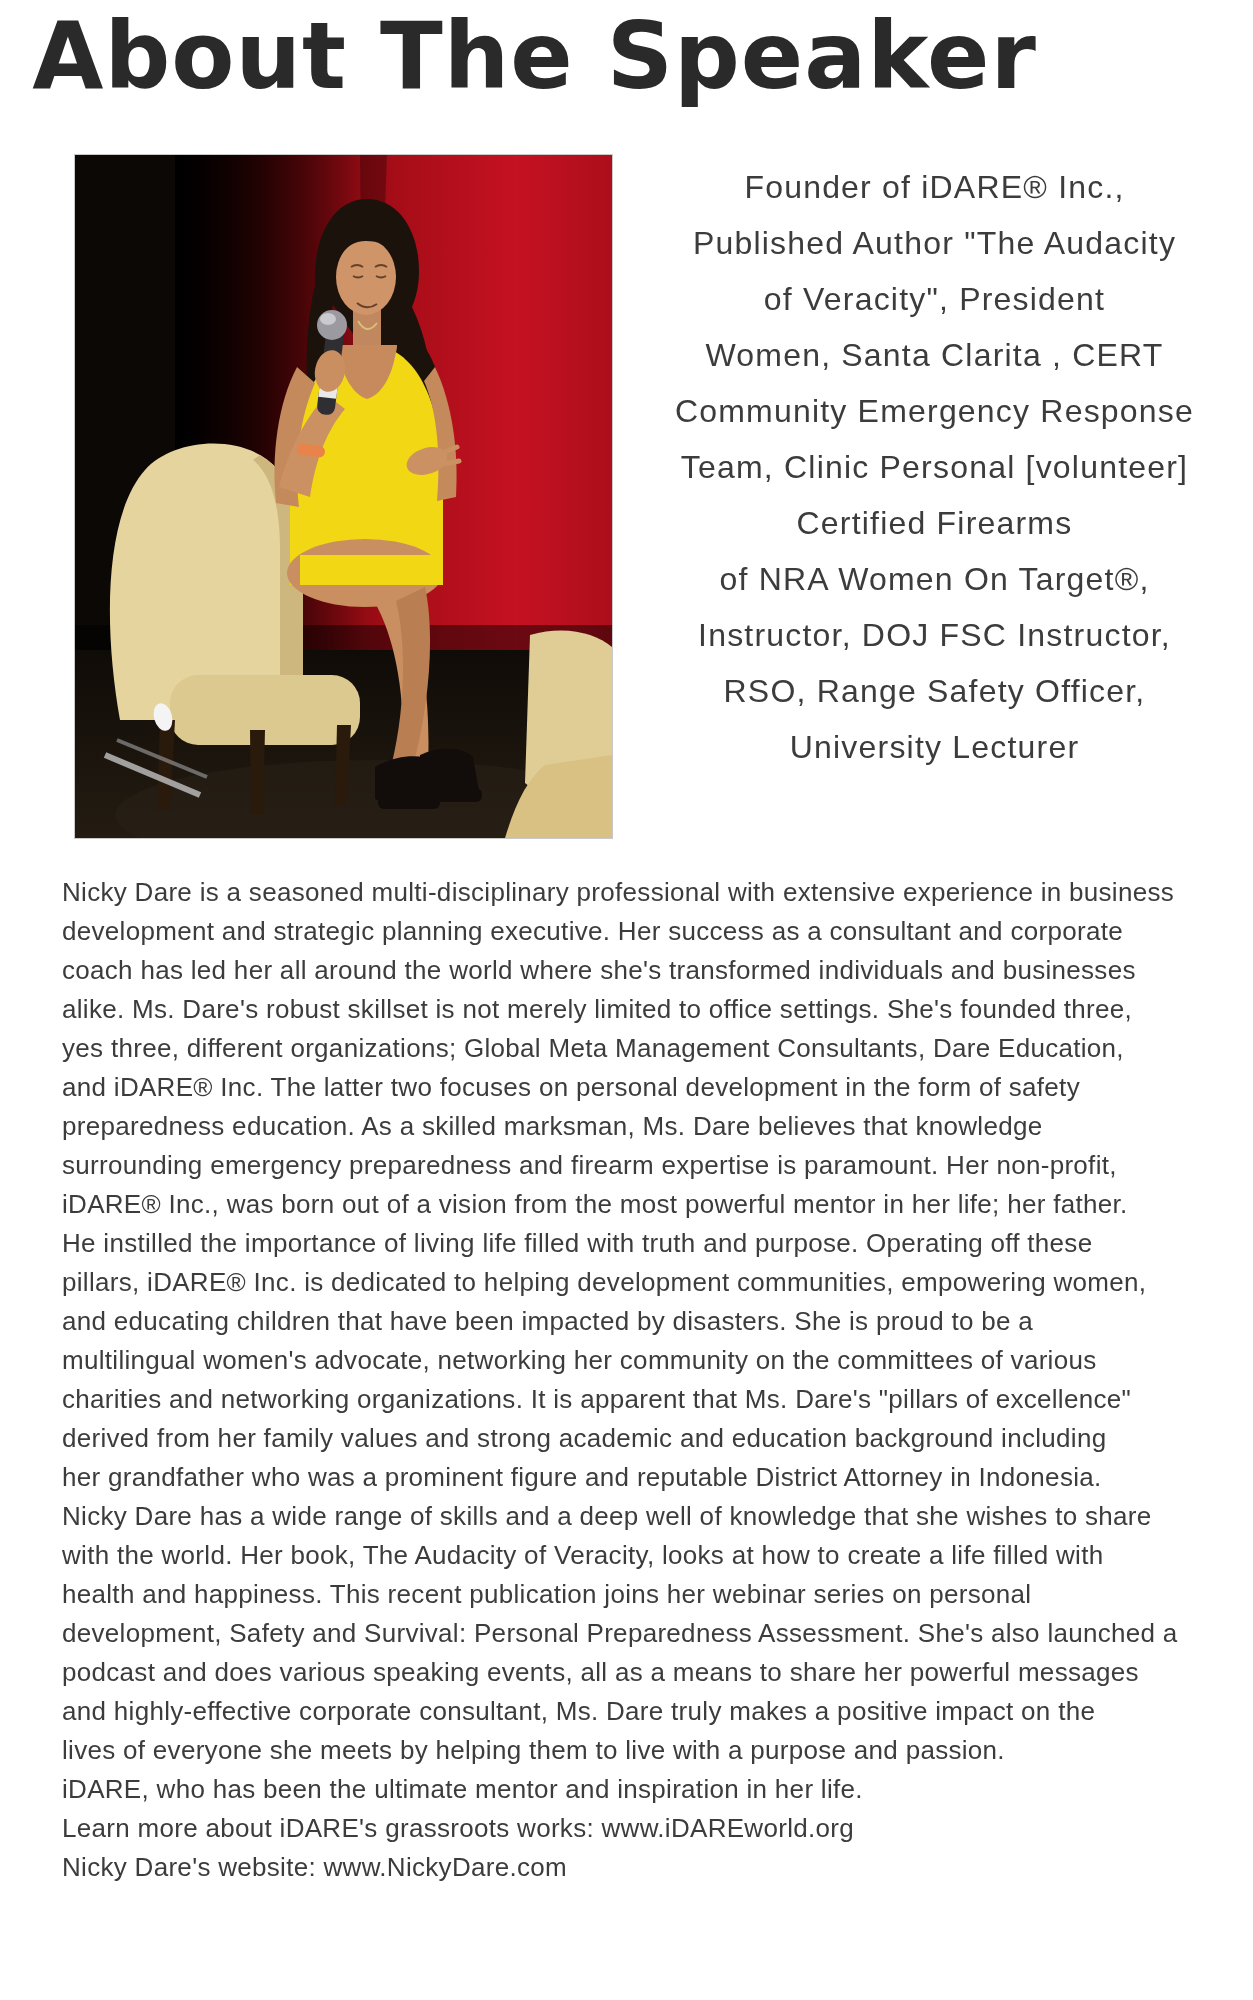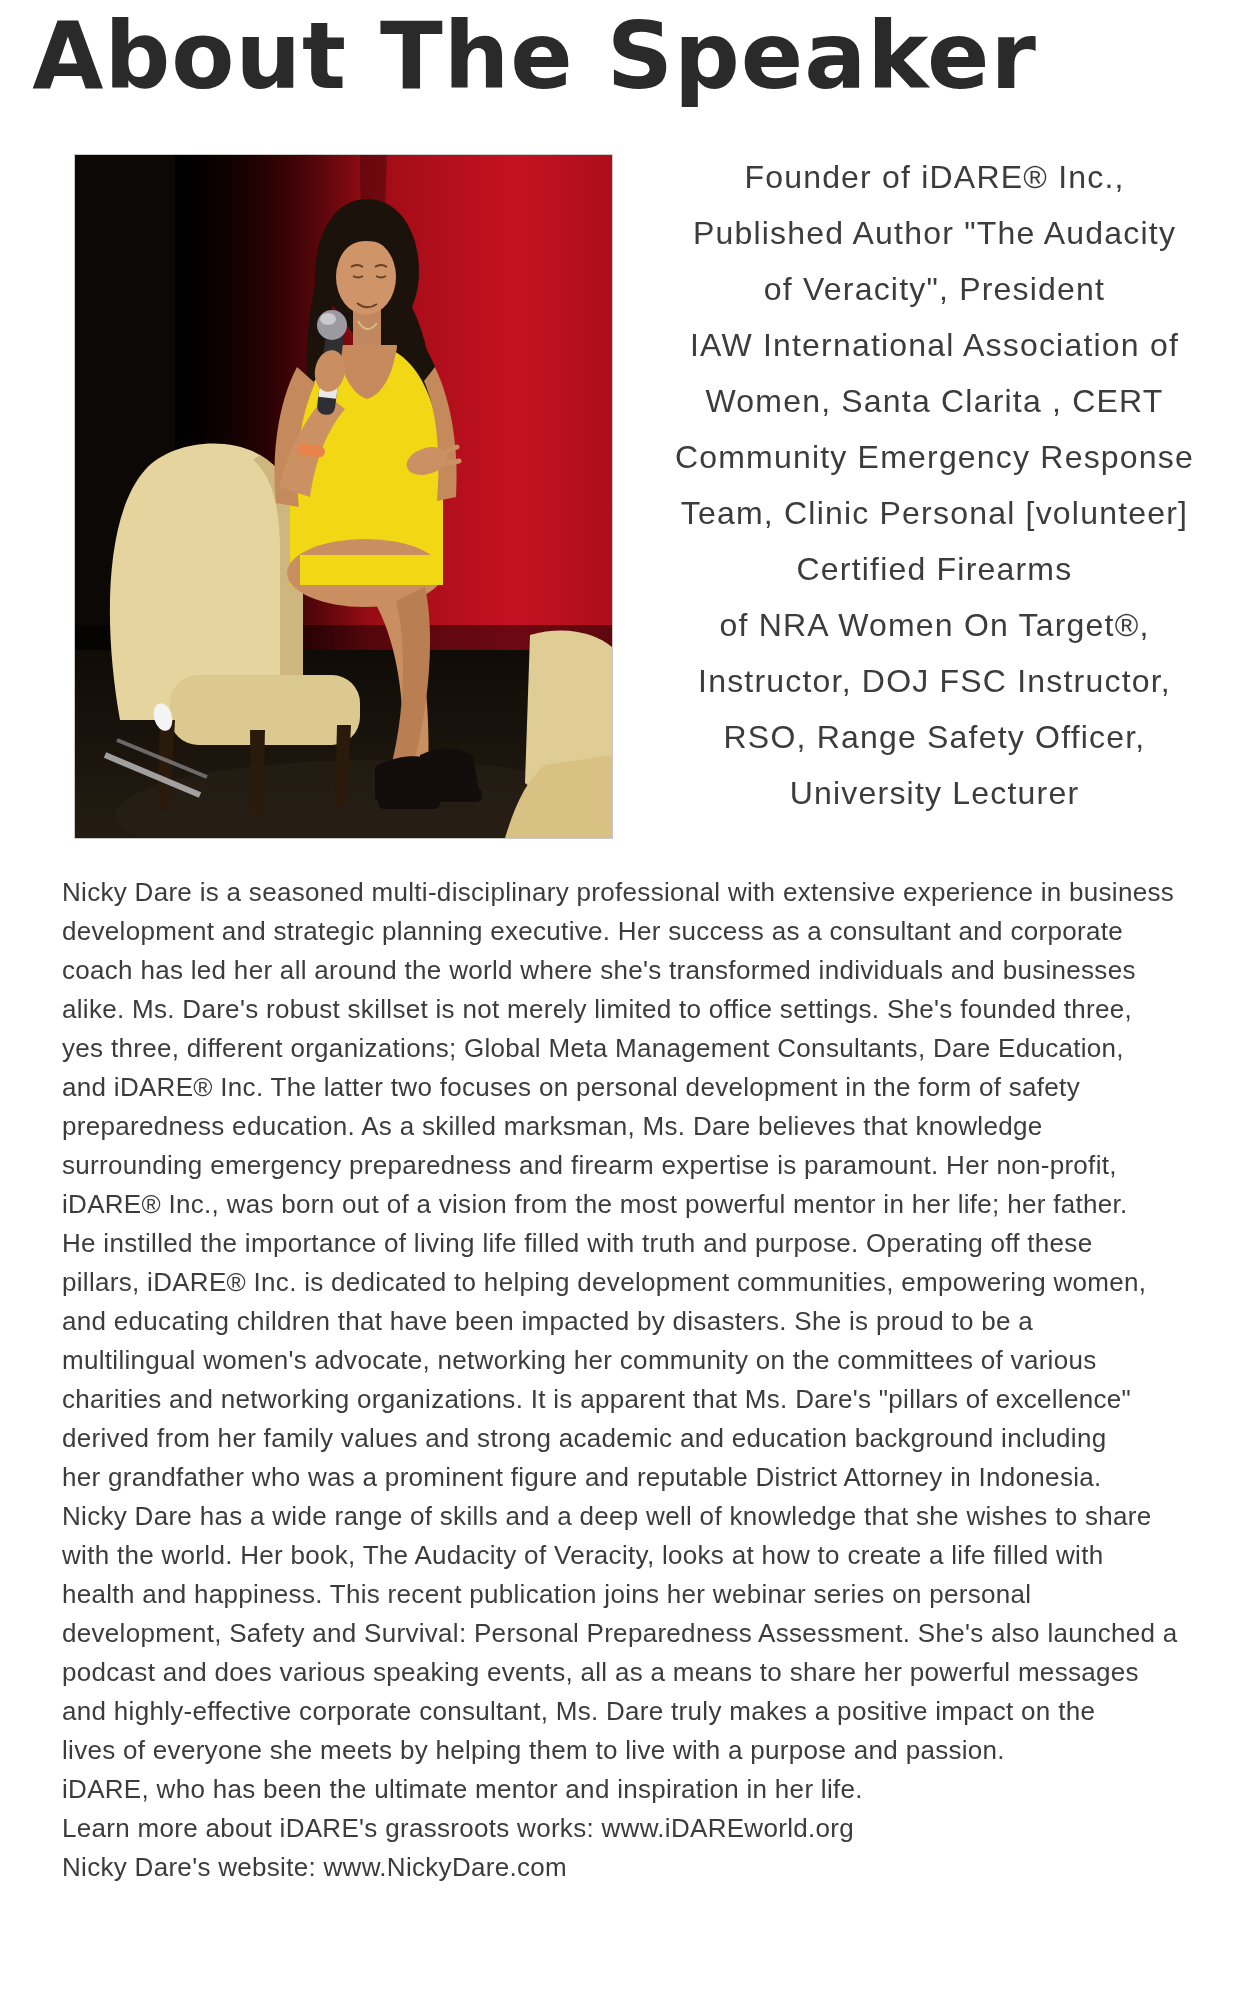--- a/index.html
+++ b/index.html
@@ -34,21 +34,21 @@
     width:537px;
     height:683px;
     border:1px solid #c9c9c9;
     box-sizing:content-box;
     background:#0b0806;
   }
   .photo-frame svg{display:block;}
   .credentials{
     position:absolute;
     left:622px;
-    top:149px;
+    top:159px;
     width:625px;
     text-align:center;
   }
   .cred-line{
     font-size:32px;
     line-height:56px;
     font-weight:300;
     letter-spacing:1.2px;
     color:#3c3c3c;
     white-space:nowrap;
@@ -170,21 +170,20 @@
           <rect x="345" y="633" width="62" height="14" rx="6"></rect>
         </g>
       </g>
     </svg>
   </div>
 
   <div class="credentials">
       <div class="cred-line">Founder of iDARE® Inc.,</div>
       <div class="cred-line">Published Author "The Audacity</div>
       <div class="cred-line">of Veracity", President</div>
-      <div class="cred-line">IAW International Association of</div>
       <div class="cred-line">Women, Santa Clarita , CERT</div>
       <div class="cred-line">Community Emergency Response</div>
       <div class="cred-line">Team, Clinic Personal [volunteer]</div>
       <div class="cred-line">Certified Firearms</div>
       <div class="cred-line">of NRA Women On Target®,</div>
       <div class="cred-line">Instructor, DOJ FSC Instructor,</div>
       <div class="cred-line">RSO, Range Safety Officer,</div>
       <div class="cred-line">University Lecturer</div>
     </div>
 

